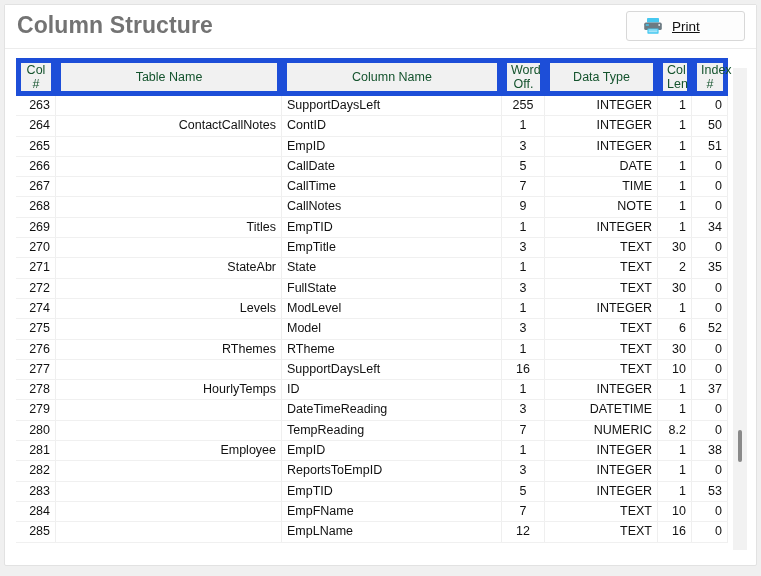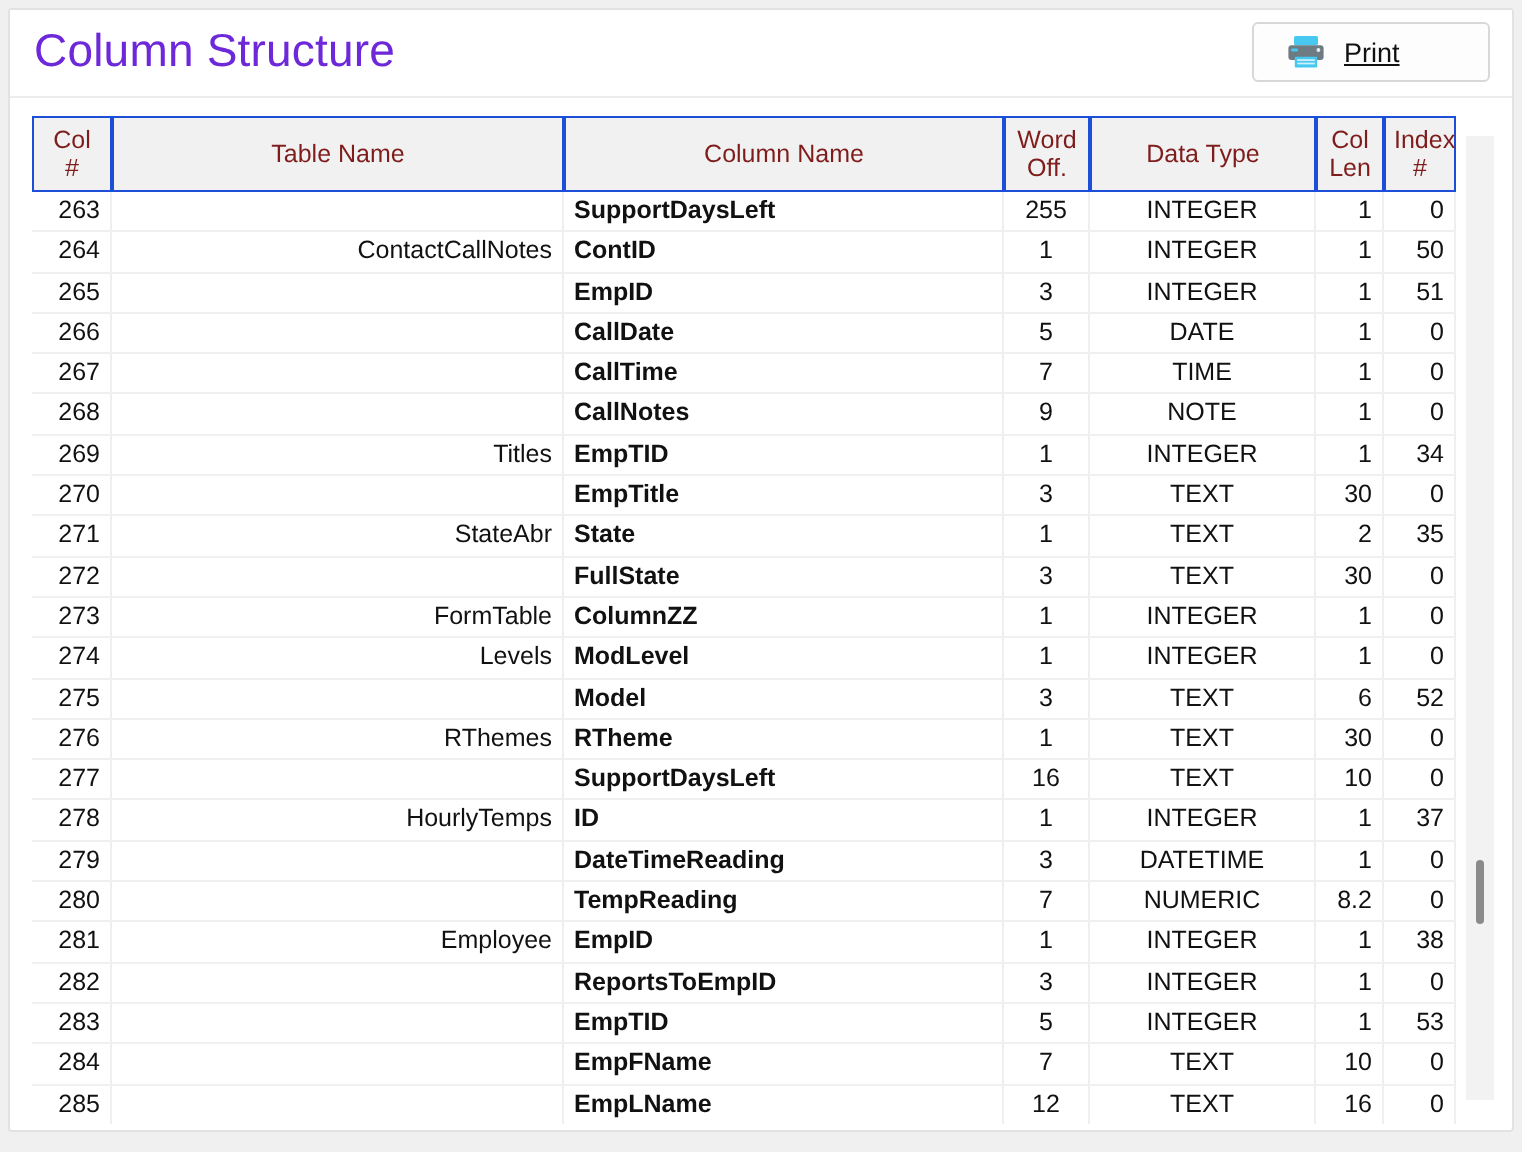--- a/index.html
+++ b/index.html
@@ -34,22 +34,22 @@
     position: absolute;
     left: 0; top: 0;
     width: 751px; height: 44px;
     background: #ffffff;
     border-bottom: 1px solid #ececec;
   }
   .page-title {
     position: absolute;
     left: 12px; top: 7px;
     font-size: 23px;
-    font-weight: 400;
-    color: #6d28d9;
+    font-weight: 700;
+    color: #737373;
     letter-spacing: 0.1px;
     white-space: nowrap;
   }
   .print-button {
     position: absolute;
     right: 11px; top: 6px;
     width: 119px; height: 30px;
     background: #fdfdfd;
     border: 1px solid #d8d8d8;
     border-radius: 3px;
@@ -80,46 +80,46 @@
   table.grid {
     border-collapse: separate;
     border-spacing: 0;
     width: 712px;
     table-layout: fixed;
     font-size: 12.5px;
     color: #111;
   }
   table.grid thead th {
     background: #f1f1f1;
-    border: 1px solid #1d4ed8;
+    border: 5px solid #1d4ed8;
     font-weight: 400;
     font-size: 12.5px;
-    color: #7f1d1d;
+    color: #14532d;
     height: 38px;
     padding: 0 4px;
     line-height: 1.12;
     vertical-align: middle;
     text-align: center;
   }
   table.grid tbody td {
     height: 19.3px;
     border-bottom: 1px solid #f0f0f0;
     border-right: 1px solid #efefef;
     padding: 0 5px;
     white-space: nowrap;
     overflow: hidden;
     line-height: 19.3px;
     font-size: 12.5px;
   }
   
   td.col-colnum { text-align: right; border-right: 1px solid #e4e4e4; }
   td.col-table  { text-align: right;  border-right: 1px solid #e4e4e4; }
-  td.col-column { text-align: left;  border-right: 1px solid #e4e4e4; font-weight: bold; }
+  td.col-column { text-align: left;  border-right: 1px solid #e4e4e4; }
   td.col-word   { text-align: center; border-right: 1px solid #e4e4e4; }
-  td.col-dtype  { text-align: center;  border-right: 1px solid #e4e4e4; }
+  td.col-dtype  { text-align: right;  border-right: 1px solid #e4e4e4; }
   td.col-collen { text-align: right; border-right: 1px solid #e4e4e4; }
   td.col-index  { text-align: right; border-right: 1px solid #e4e4e4; }
   
   .scrollbar {
     position: absolute;
     right: 9px; top: 63px;
     width: 14px; height: 482px;
     background: #f2f2f2;
   }
   .scroll-thumb {
@@ -286,29 +286,20 @@
             <tr>
               <td class="col-colnum">272</td>
               <td class="col-table"></td>
               <td class="col-column">FullState</td>
               <td class="col-word">3</td>
               <td class="col-dtype">TEXT</td>
               <td class="col-collen">30</td>
               <td class="col-index">0</td>
             </tr>
             <tr>
-              <td class="col-colnum">273</td>
-              <td class="col-table">FormTable</td>
-              <td class="col-column">ColumnZZ</td>
-              <td class="col-word">1</td>
-              <td class="col-dtype">INTEGER</td>
-              <td class="col-collen">1</td>
-              <td class="col-index">0</td>
-            </tr>
-            <tr>
               <td class="col-colnum">274</td>
               <td class="col-table">Levels</td>
               <td class="col-column">ModLevel</td>
               <td class="col-word">1</td>
               <td class="col-dtype">INTEGER</td>
               <td class="col-collen">1</td>
               <td class="col-index">0</td>
             </tr>
             <tr>
               <td class="col-colnum">275</td>

